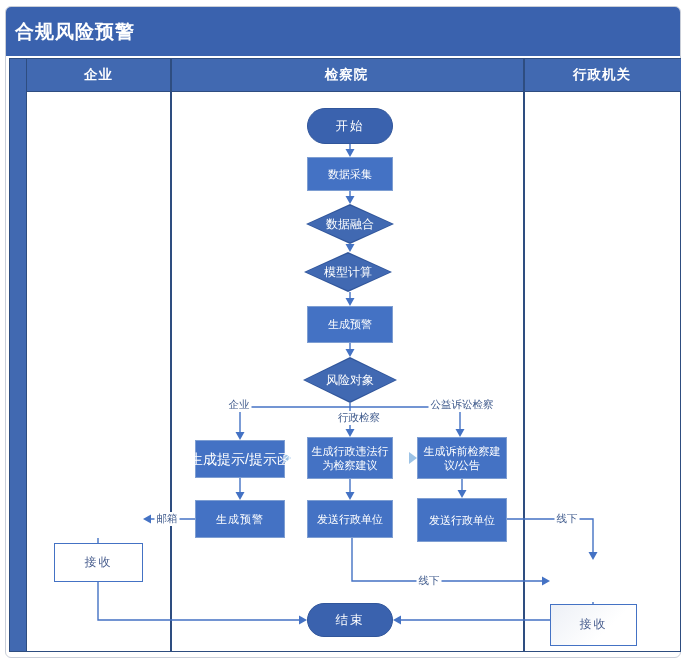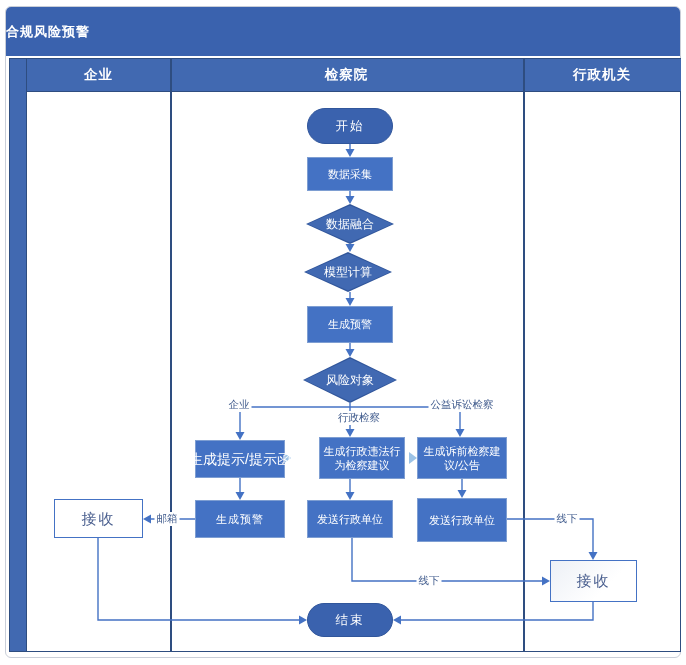--- a/index.html
+++ b/index.html
@@ -10,21 +10,21 @@
   }
   .card{
     position:absolute;left:5px;top:6px;width:676px;height:652px;
     border:1px solid #c9ced8;border-radius:6px;background:#ffffff;box-sizing:border-box;
   }
   .title-bar{
     position:absolute;left:6px;top:7px;width:674px;height:49px;
     background:var(--title-bar,#3a62ae);border-radius:5px 5px 0 0;
     display:flex;align-items:center;z-index:1;
   }
-  .title-bar .t{color:#ffffff;font-size:13px;font-weight:bold;letter-spacing:1px;}
+  .title-bar .t{color:#ffffff;font-size:19px;font-weight:bold;padding-left:9px;letter-spacing:1px;}
   .table{
     position:absolute;left:9px;top:58px;width:672px;height:594px;
     border:1.5px solid var(--lane-border,#2e4d80);box-sizing:border-box;background:#ffffff;z-index:1;
   }
   .strip{
     position:absolute;left:0;top:0;width:17px;height:100%;
     background:var(--header-fill,#4169b1);border-right:1.5px solid var(--lane-border,#2e4d80);box-sizing:border-box;
   }
   .lane-head{
     position:absolute;top:0;height:33px;background:var(--header-fill,#4169b1);
@@ -42,21 +42,21 @@
     background:var(--node-fill,#4472c4);color:#ffffff;
     border:1px solid var(--node-border,#7e9ed2);
     display:flex;align-items:center;justify-content:center;text-align:center;
     font-size:11px;line-height:1.3;padding:2px;
   }
   .node.sm{font-size:14px;white-space:nowrap;}
   .terminal{
     background:var(--terminal-fill,#3a62ae);border:1px solid #31569b;border-radius:18px;font-size:12.5px;letter-spacing:2px;
   }
   .whitebox{
-    background:#ffffff;color:#4a5f8f;border:1px solid var(--node-fill,#4472c4);font-size:15px;letter-spacing:2px;
+    background:#ffffff;color:#4a5f8f;border:1px solid var(--node-fill,#4472c4);font-size:12px;letter-spacing:2px;margin-top:44px;
   }
   .gradbox{background:linear-gradient(135deg,#edf0f6 0%,#ffffff 65%);}
   .diamond{position:absolute;z-index:3;}
   .d-outer{position:absolute;inset:0;background:var(--diamond-border,#31569b);
     clip-path:polygon(50% 0,100% 50%,50% 100%,0 50%);}
   .d-inner{position:absolute;inset:1.5px;background:var(--diamond-fill,#4169b2);
     clip-path:polygon(50% 0,100% 50%,50% 100%,0 50%);
     color:#ffffff;display:flex;align-items:center;justify-content:center;font-size:12px;}
   .edge-label{
     position:absolute;z-index:4;transform:translate(-50%,-50%);
@@ -201,21 +201,21 @@
 
   <div class="diamond" style="left:303px;top:357px;width:94px;height:46px;">
     <div class="d-outer"></div>
     <div class="d-inner">风险对象</div>
   </div>
 
   <div class="node sm" style="left:195px;top:440px;width:90px;height:38px;">
       <span>生成提示/提示函</span>
     </div>
 
-  <div class="node" style="left:307px;top:437px;width:86px;height:42px;margin-left:12px;">
+  <div class="node" style="left:307px;top:437px;width:86px;height:42px;">
       <span>生成行政违法行为检察建议</span>
     </div>
 
   <div class="node" style="left:417px;top:437px;width:90px;height:42px;">
       <span>生成诉前检察建议/公告</span>
     </div>
 
   <div class="node" style="left:195px;top:500px;width:90px;height:38px;letter-spacing:1px;">
       <span>生成预警</span>
     </div>

